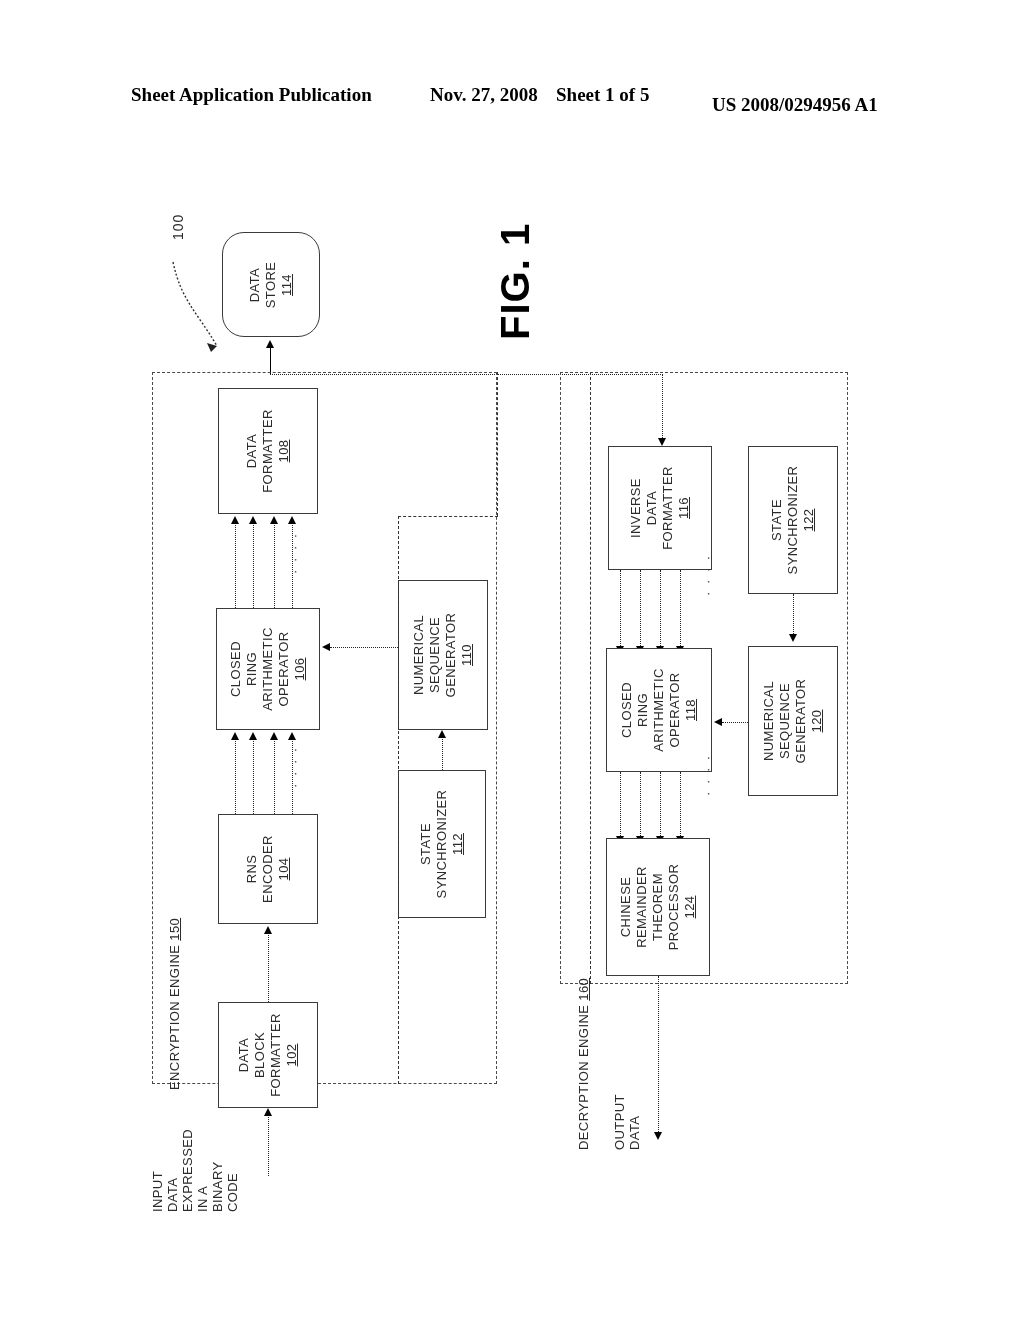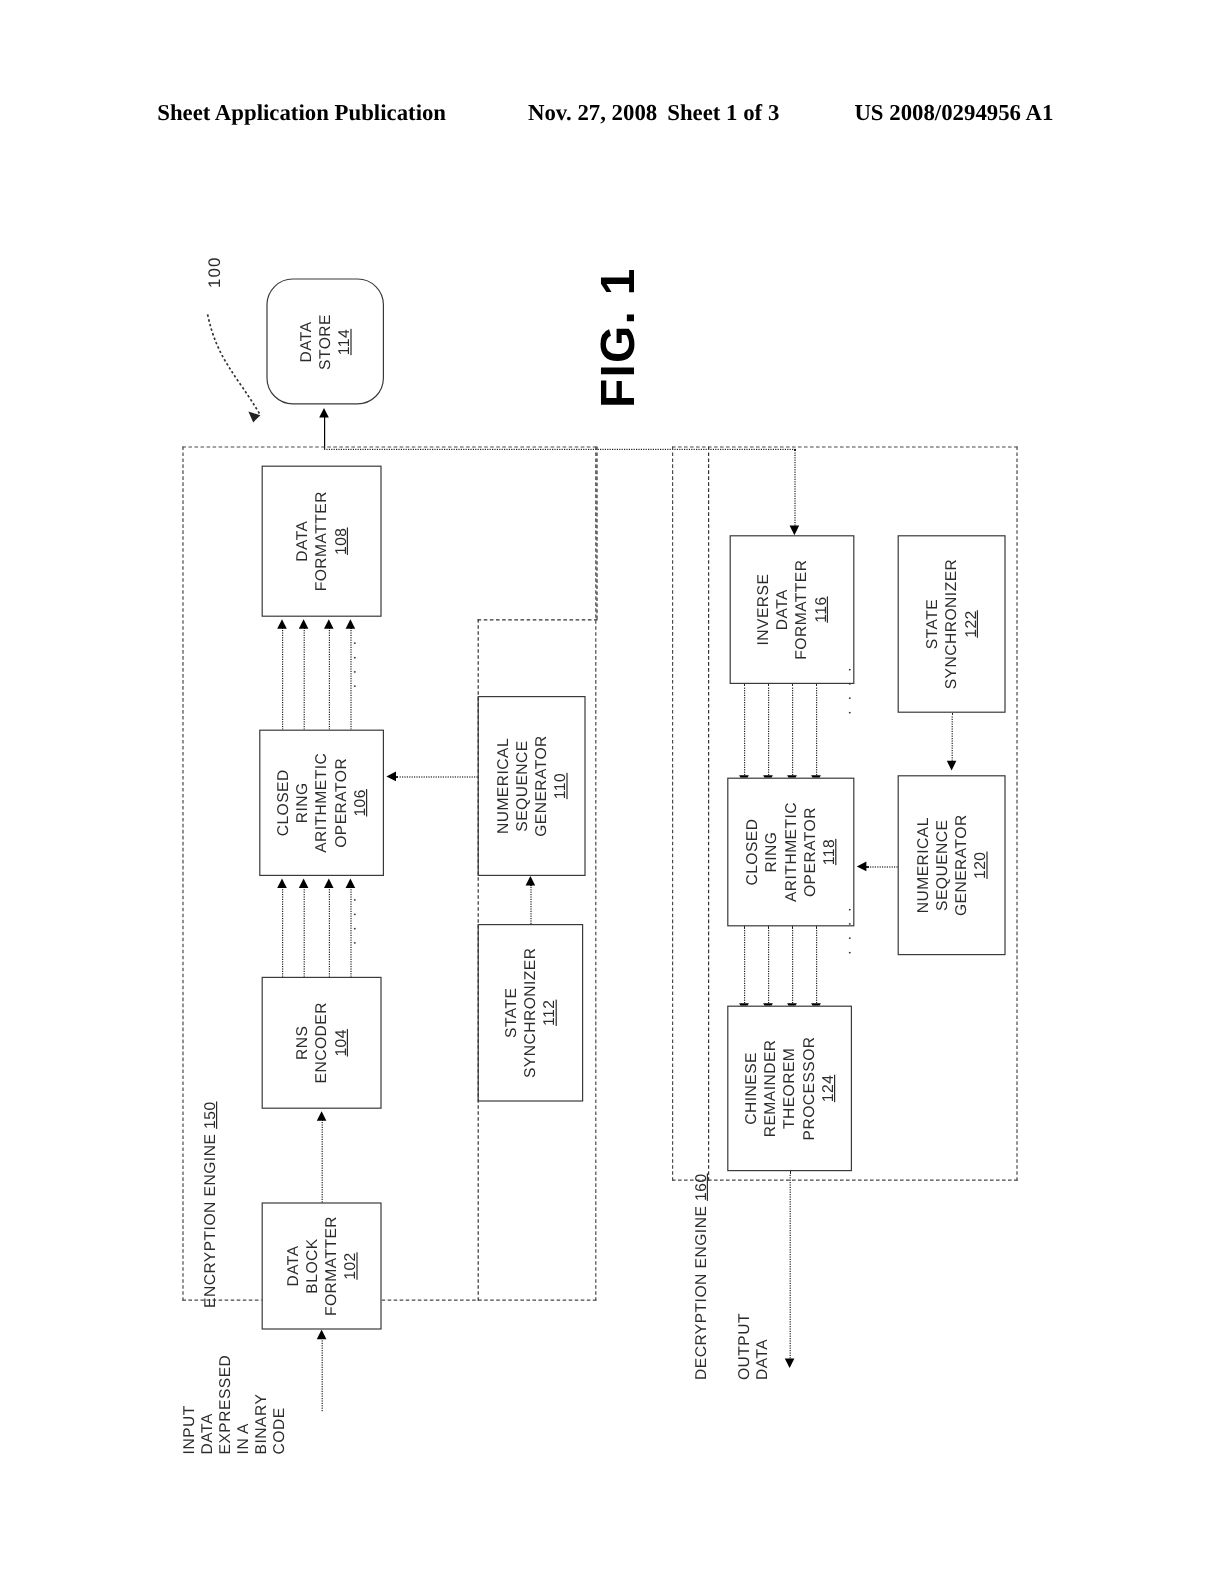--- a/index.html
+++ b/index.html
@@ -22,23 +22,23 @@
     left: 0; top: 84px;
     width: 1024px;
     height: 30px;
     font-family: "Liberation Serif", serif;
     font-weight: bold;
     font-size: 19px;
     letter-spacing: 0px;
   }
   #page-header .hdr-cell { position: absolute; white-space: nowrap; }
   #hdr-pub   { left: 131px; top: 0; }
-  #hdr-date  { left: 440px; top: 0; }
+  #hdr-date  { left: 430px; top: 0; }
   #hdr-sheet { left: 556px; top: 0; }
-  #hdr-num   { left: 712px; top: 0; }
+  #hdr-num   { left: 712px; top: 10px; }
 
   
   #drawing {
     position: absolute;
     left: 0; top: 150px;
     width: 1024px;
     height: 1100px;
   }
 
   
@@ -179,21 +179,21 @@
     color: #333;
     white-space: nowrap;
   }
 </style>
 </head>
 <body>
 
 <div id="page-header">
   <span class="hdr-cell" id="hdr-pub">Sheet Application Publication</span>
   <span class="hdr-cell" id="hdr-date">Nov. 27, 2008</span>
-  <span class="hdr-cell" id="hdr-sheet">Sheet 1 of 3</span>
+  <span class="hdr-cell" id="hdr-sheet">Sheet 1 of 5</span>
   <span class="hdr-cell" id="hdr-num">US 2008/0294956 A1</span>
 </div>
 
 <div id="drawing">
 
   <div id="ref-100" style="left:170px; top:90px;">100</div>
   <svg style="position:absolute; left:155px; top:90px; width:100px; height:130px; overflow:visible;">
     <path d="M 18 22 C 26 60, 42 72, 62 106" stroke="#333" stroke-width="1.4" fill="none" stroke-dasharray="2 2"></path>
     <path d="M 62 106 l -10 -3 l 4 9 z" fill="#222"></path>
   </svg>

